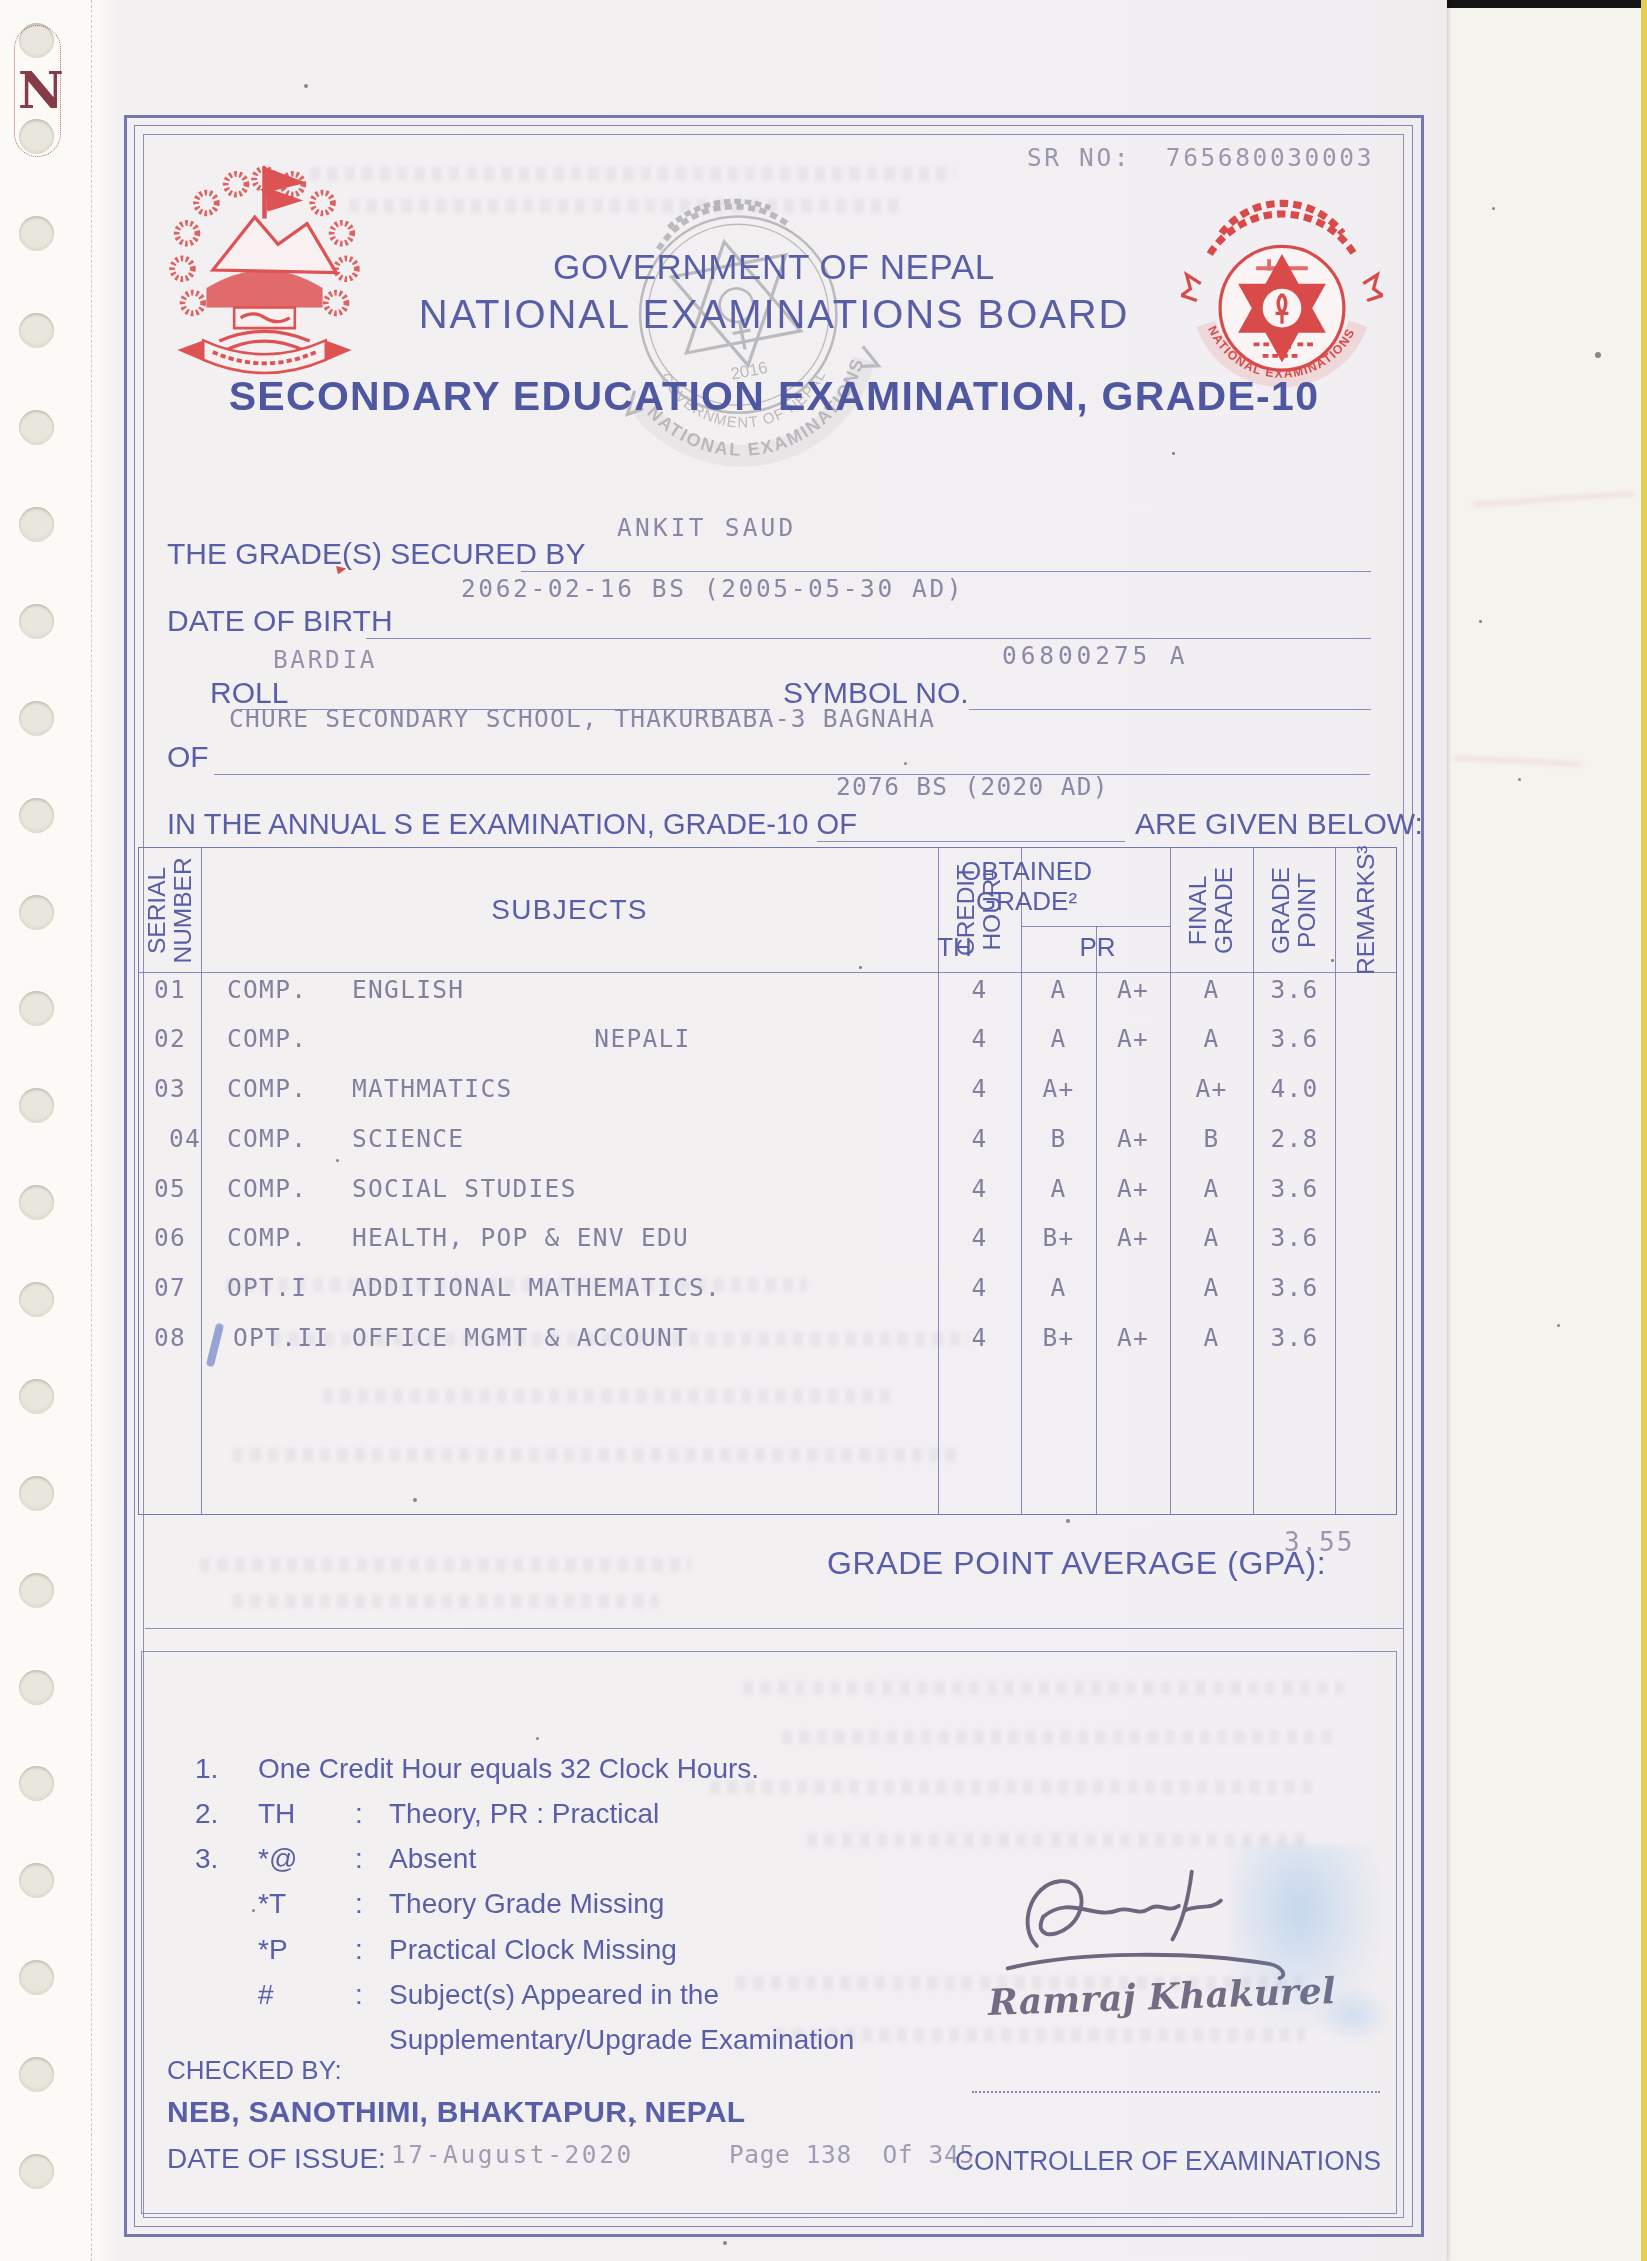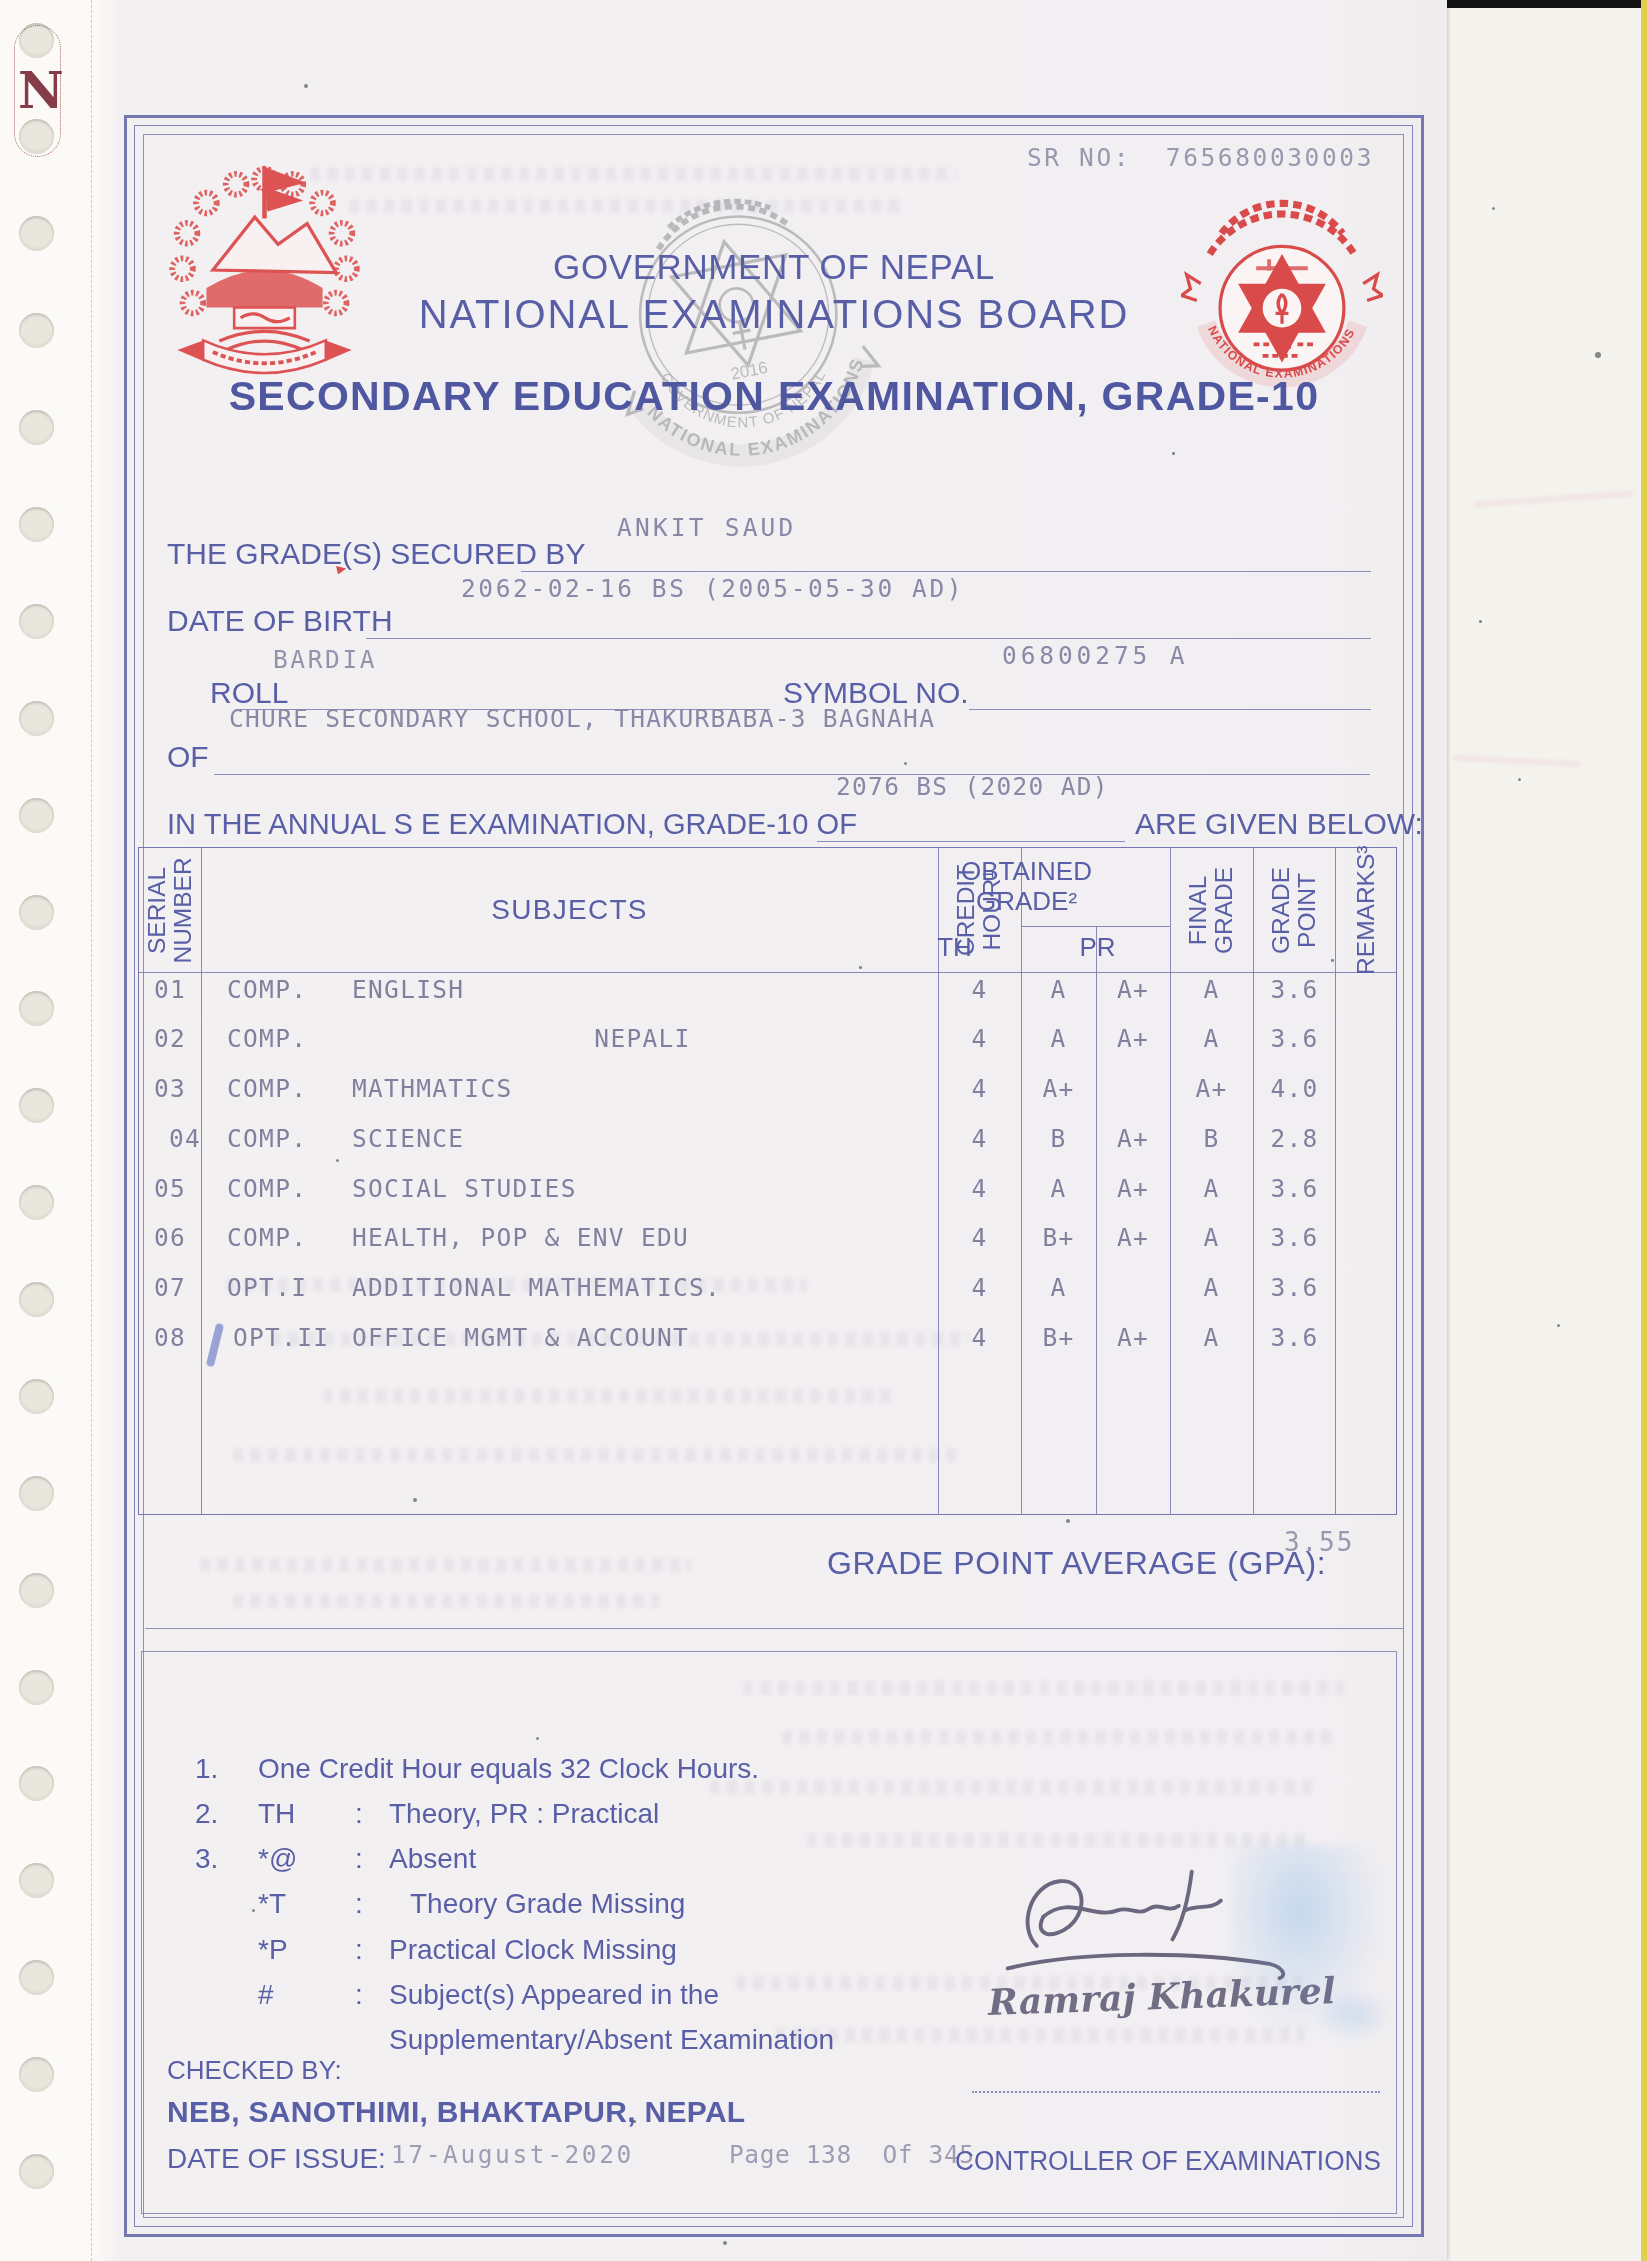--- a/index.html
+++ b/index.html
@@ -438,39 +438,39 @@
         <div class="note-row" style="top: 191px; left: 0px; width: 100%;">
           <span class="note-part" style="left: 53px;">3.</span>
           <span class="note-part" style="left: 116px;">*@</span>
           <span class="note-part" style="left: 213px;">:</span>
           <span class="note-part" style="left: 247px;">Absent</span>
         </div>
         <div class="note-row" style="top: 236px; left: 0px; width: 100%;">
           <span class="note-part" style="left: 53px;"></span>
           <span class="note-part" style="left: 116px;">*T</span>
           <span class="note-part" style="left: 213px;">:</span>
-          <span class="note-part" style="left: 247px; margin-left: 21px;">Theory Grade Missing</span>
+          <span class="note-part" style="left: 247px;">Theory Grade Missing</span>
         </div>
         <div class="note-row" style="top: 282px; left: 0px; width: 100%;">
           <span class="note-part" style="left: 53px;"></span>
           <span class="note-part" style="left: 116px;">*P</span>
           <span class="note-part" style="left: 213px;">:</span>
           <span class="note-part" style="left: 247px;">Practical Clock Missing</span>
         </div>
         <div class="note-row" style="top: 327px; left: 0px; width: 100%;">
           <span class="note-part" style="left: 53px;"></span>
           <span class="note-part" style="left: 116px;">#</span>
           <span class="note-part" style="left: 213px;">:</span>
           <span class="note-part" style="left: 247px;">Subject(s) Appeared in the</span>
         </div>
         <div class="note-row" style="top: 372px; left: 0px; width: 100%;">
           <span class="note-part" style="left: 53px;"></span>
           <span class="note-part" style="left: 116px;"></span>
           <span class="note-part" style="left: 213px;"></span>
-          <span class="note-part" style="left: 247px;">Supplementary/Absent Examination</span>
+          <span class="note-part" style="left: 247px;">Supplementary/Upgrade Examination</span>
         </div>
       </div>
   </div>
 
   <svg class="abs ni" id="signature" width="323" height="155" viewBox="0 0 500 240">
     <g stroke="#55506b" stroke-width="6" fill="none" stroke-linecap="round" opacity=".85">
       <path d="M 60 150 C 30 120, 50 55, 95 50 C 135 46, 140 95, 110 120 C 85 140, 55 135, 70 105"></path>
       <path d="M 70 105 C 110 70, 150 110, 185 95 C 205 88, 215 105, 235 92 C 250 82, 262 100, 280 88"></path>
       <path d="M 300 35 C 295 75, 285 115, 270 140"></path>
       <path d="M 290 95 C 310 85, 330 95, 345 80"></path>

